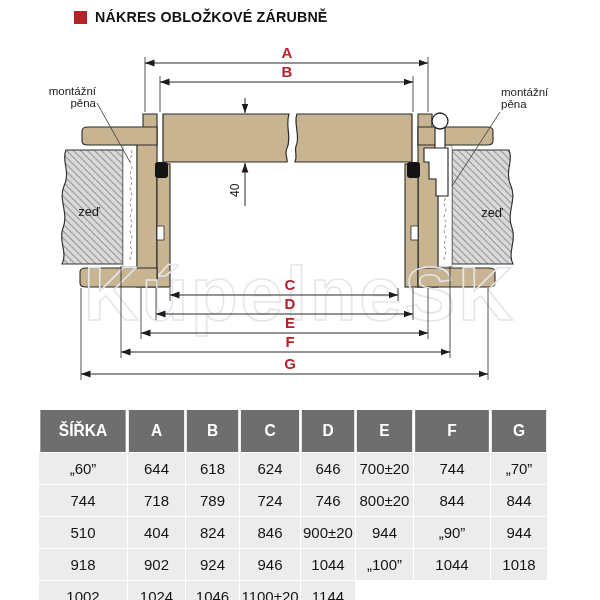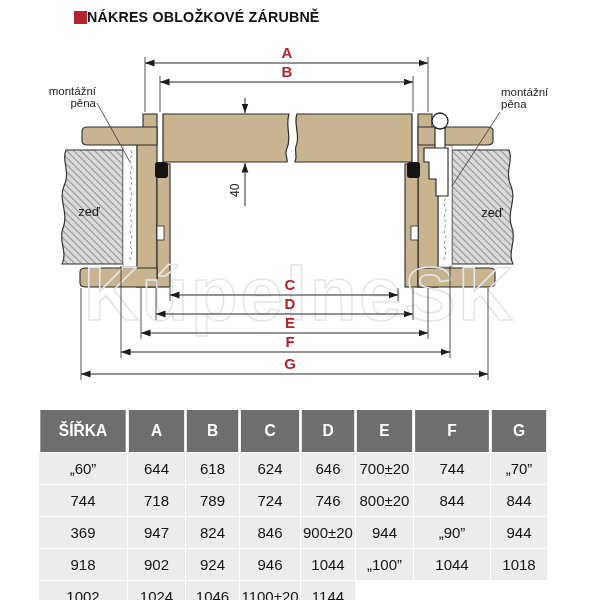--- a/index.html
+++ b/index.html
@@ -1,18 +1,18 @@
 <!DOCTYPE html>
 <html><head>
 <meta charset="utf-8">
 <style>
   html,body{margin:0;padding:0;}
   body{width:600px;height:600px;position:relative;background:#fff;overflow:hidden;
        font-family:"Liberation Sans",sans-serif;}
-  .title{position:absolute;left:74px;top:8px;display:flex;align-items:center;gap:0;}
+  .title{position:absolute;left:74px;top:8px;display:flex;align-items:center;gap:8px;}
   .title .sq{width:13px;height:13px;background:#b5222a;margin-top:1px;}
   .title h1{margin:0;font-weight:bold;font-size:15px;color:#121212;white-space:nowrap;
             transform:scaleX(.95);transform-origin:left center;letter-spacing:.2px;}
   svg{position:absolute;left:0;top:0;}
   svg text{font-family:"Liberation Sans",sans-serif;}
   .dimletter{font-size:15px;font-weight:bold;fill:#b5222a;}
   .lbl{font-size:11.5px;fill:#1a1a1a;}
   .wall-lbl{font-size:13px;fill:#1a1a1a;}
   .tbl{position:absolute;left:39px;top:410px;display:grid;gap:1px;
        grid-template-columns:88px 57px 53px 60px 54px 57px 76px 56px;}
@@ -156,22 +156,22 @@
   <div class="c">„70”</div>
   <div class="c">744</div>
   <div class="c">718</div>
   <div class="c">789</div>
   <div class="c">724</div>
   <div class="c">746</div>
   <div class="c">800±20</div>
   <div class="c">844</div>
 
   <div class="c">844</div>
-  <div class="c">369</div>
-  <div class="c">947</div>
+  <div class="c">510</div>
+  <div class="c">404</div>
   <div class="c">824</div>
   <div class="c">846</div>
   <div class="c">900±20</div>
   <div class="c">944</div>
 
   <div class="c">„90”</div>
   <div class="c">944</div>
   <div class="c">918</div>
   <div class="c">902</div>
   <div class="c">924</div>

